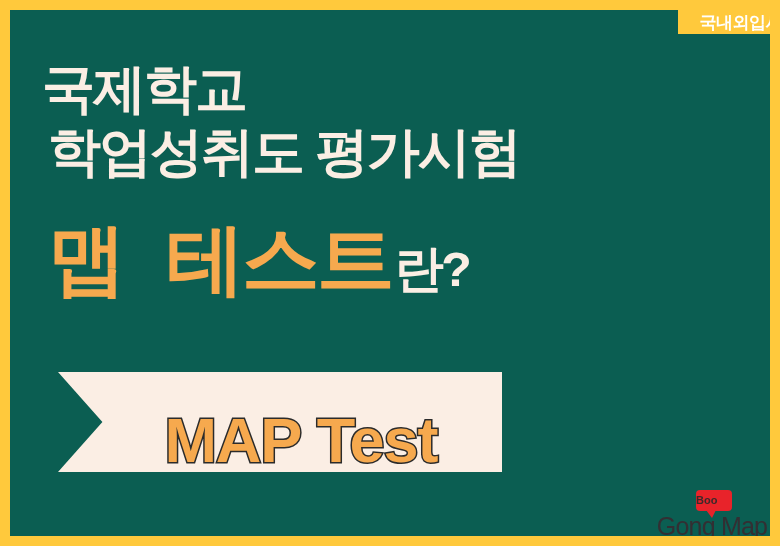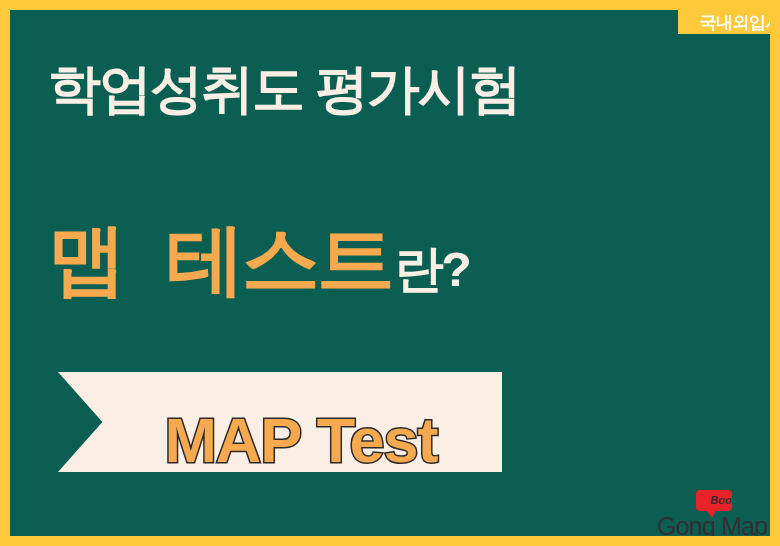--- a/index.html
+++ b/index.html
@@ -132,22 +132,21 @@
   .logo-bubble {
     position: absolute;
     left: 40px;
     top: 0;
     width: 36px;
     height: 21px;
     background: #e8232a;
     border-radius: 4px;
     display: flex;
     align-items: center;
-    justify-content: flex-end;
-    font-style: italic;
+    justify-content: flex-start;
   }
   .logo-bubble::after {
     content: "";
     position: absolute;
     left: 10px;
     bottom: -7px;
     width: 0;
     height: 0;
     border-left: 6px solid transparent;
     border-right: 4px solid transparent;
@@ -179,20 +178,21 @@
 <body>
 
 <div class="poster">
   <div class="poster-inner">
 
     <div class="top-badge">
       <span class="top-badge-label">국내외입시</span>
     </div>
 
     <div class="heading-block">
+      <div class="h-line">국제학교</div>
       <div class="h-line indent">학업성취도 평가시험</div>
     </div>
 
     <div class="sub-block">
       <span class="sub-main">맵 테스트</span>
       <span class="sub-tail">란?</span>
     </div>
 
     <div class="ribbon">
       <span class="ribbon-text">MAP Test</span>

